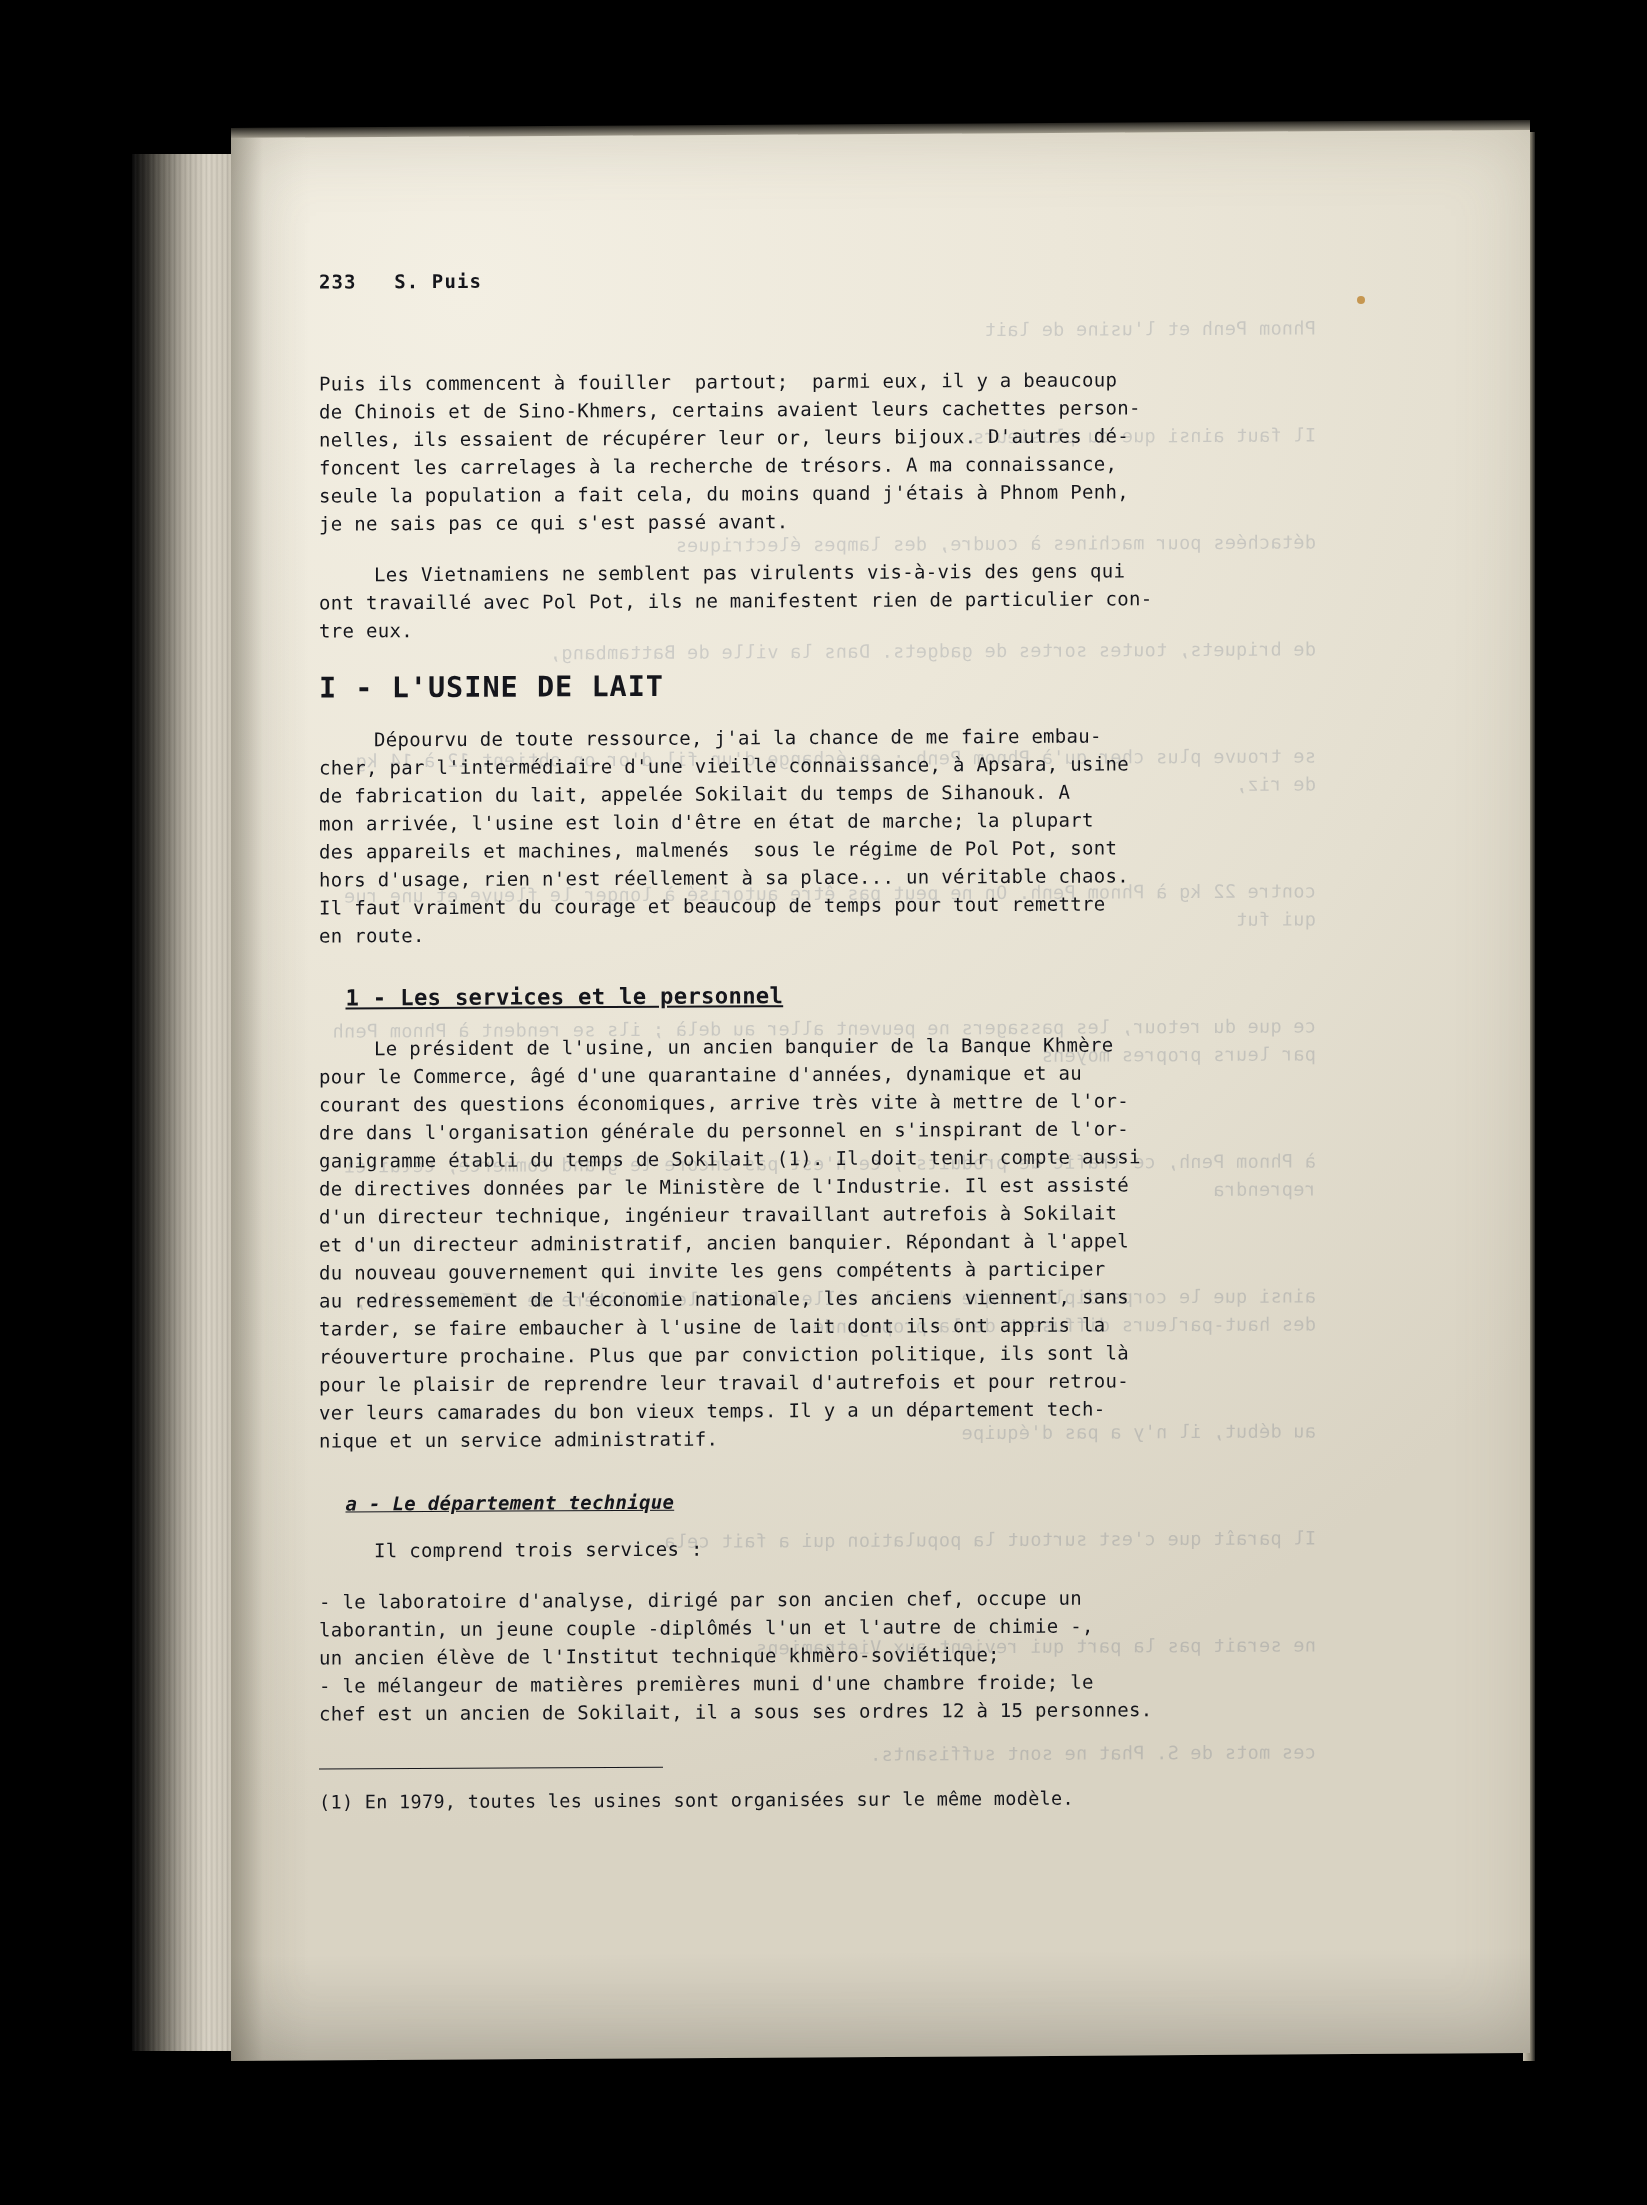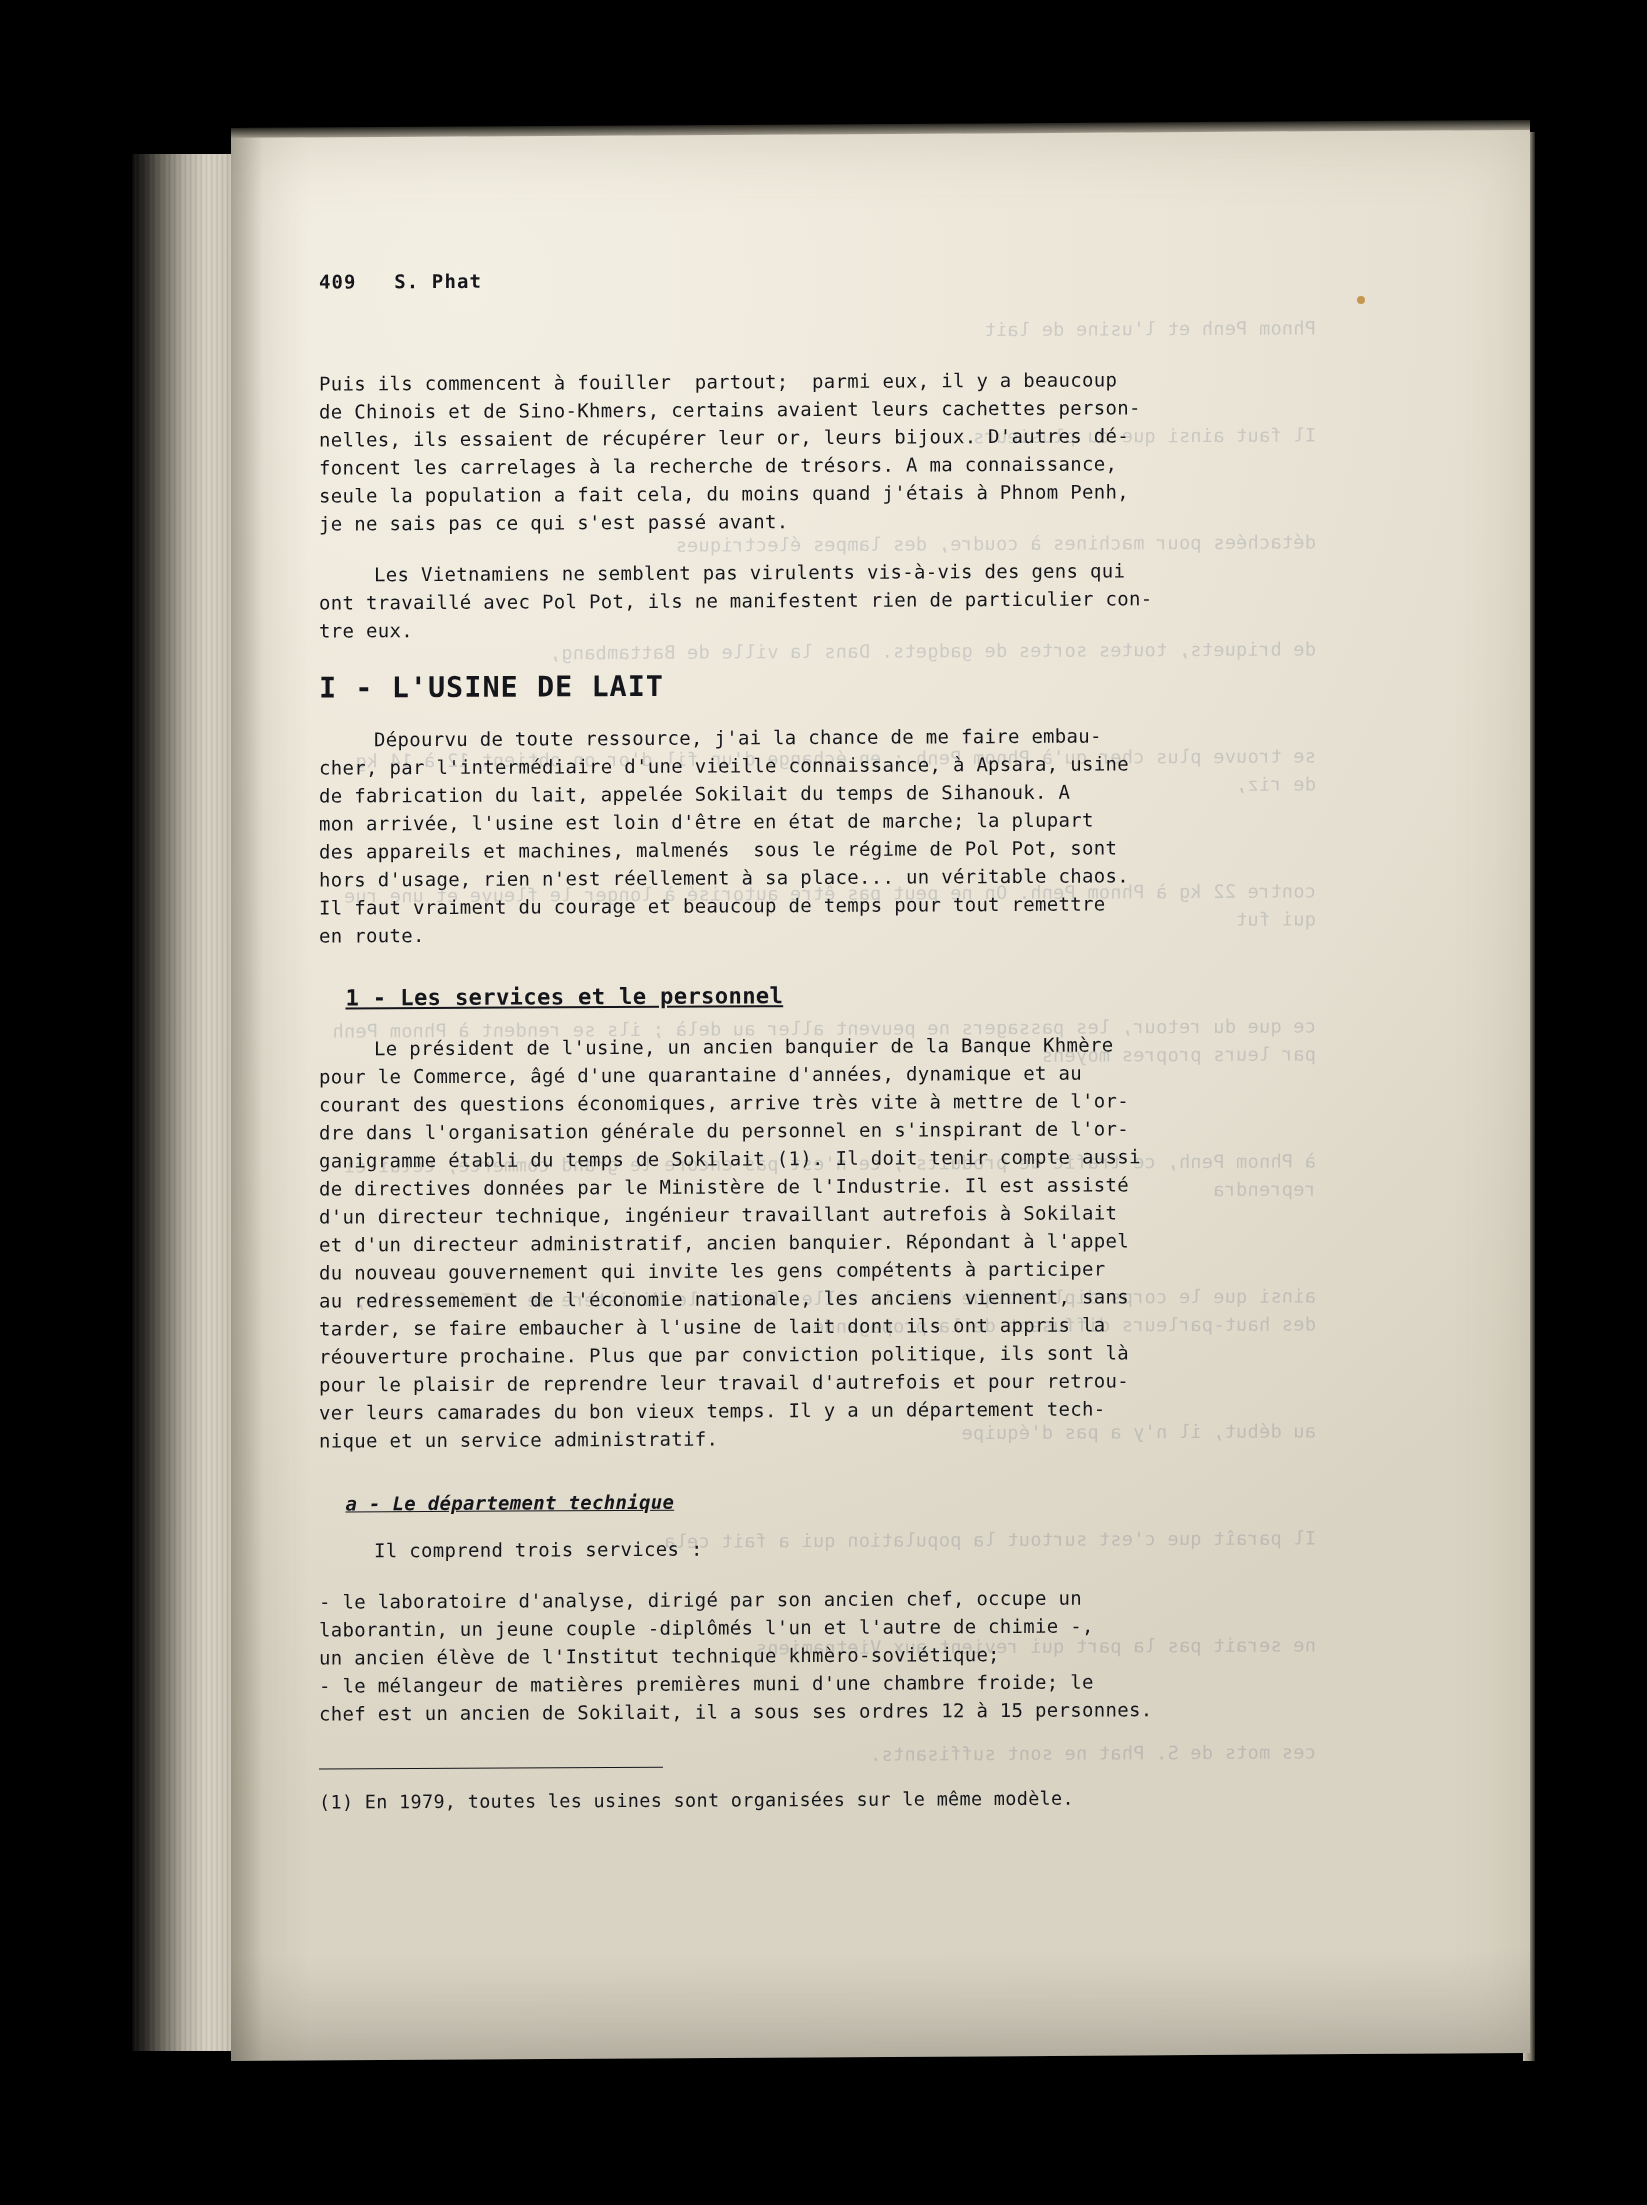--- a/index.html
+++ b/index.html
@@ -184,21 +184,21 @@
     <div>au début, il n'y a pas d'équipe</div>
     <div>Il paraît que c'est surtout la population qui a fait cela.</div>
     <div>ne serait pas la part qui revient aux Vietnamiens</div>
     <div>ces mots de S. Phat ne sont suffisants.</div>
   </div>
 
   <div class="speck" style="left:1357px; top:296px;"></div>
 
   <div class="content">
 
-    <div class="running-head"><span>409</span>&nbsp;&nbsp;&nbsp;<span>S. Phat</span></div>
+    <div class="running-head"><span>233</span>&nbsp;&nbsp;&nbsp;<span>S. Puis</span></div>
 
     <p class="para">Puis ils commencent à fouiller  partout;  parmi eux, il y a beaucoup
 de Chinois et de Sino-Khmers, certains avaient leurs cachettes person-
 nelles, ils essaient de récupérer leur or, leurs bijoux. D'autres dé-
 foncent les carrelages à la recherche de trésors. A ma connaissance,
 seule la population a fait cela, du moins quand j'étais à Phnom Penh,
 je ne sais pas ce qui s'est passé avant.</p>
 
     <p class="para indent">Les Vietnamiens ne semblent pas virulents vis-à-vis des gens qui
 ont travaillé avec Pol Pot, ils ne manifestent rien de particulier con-

